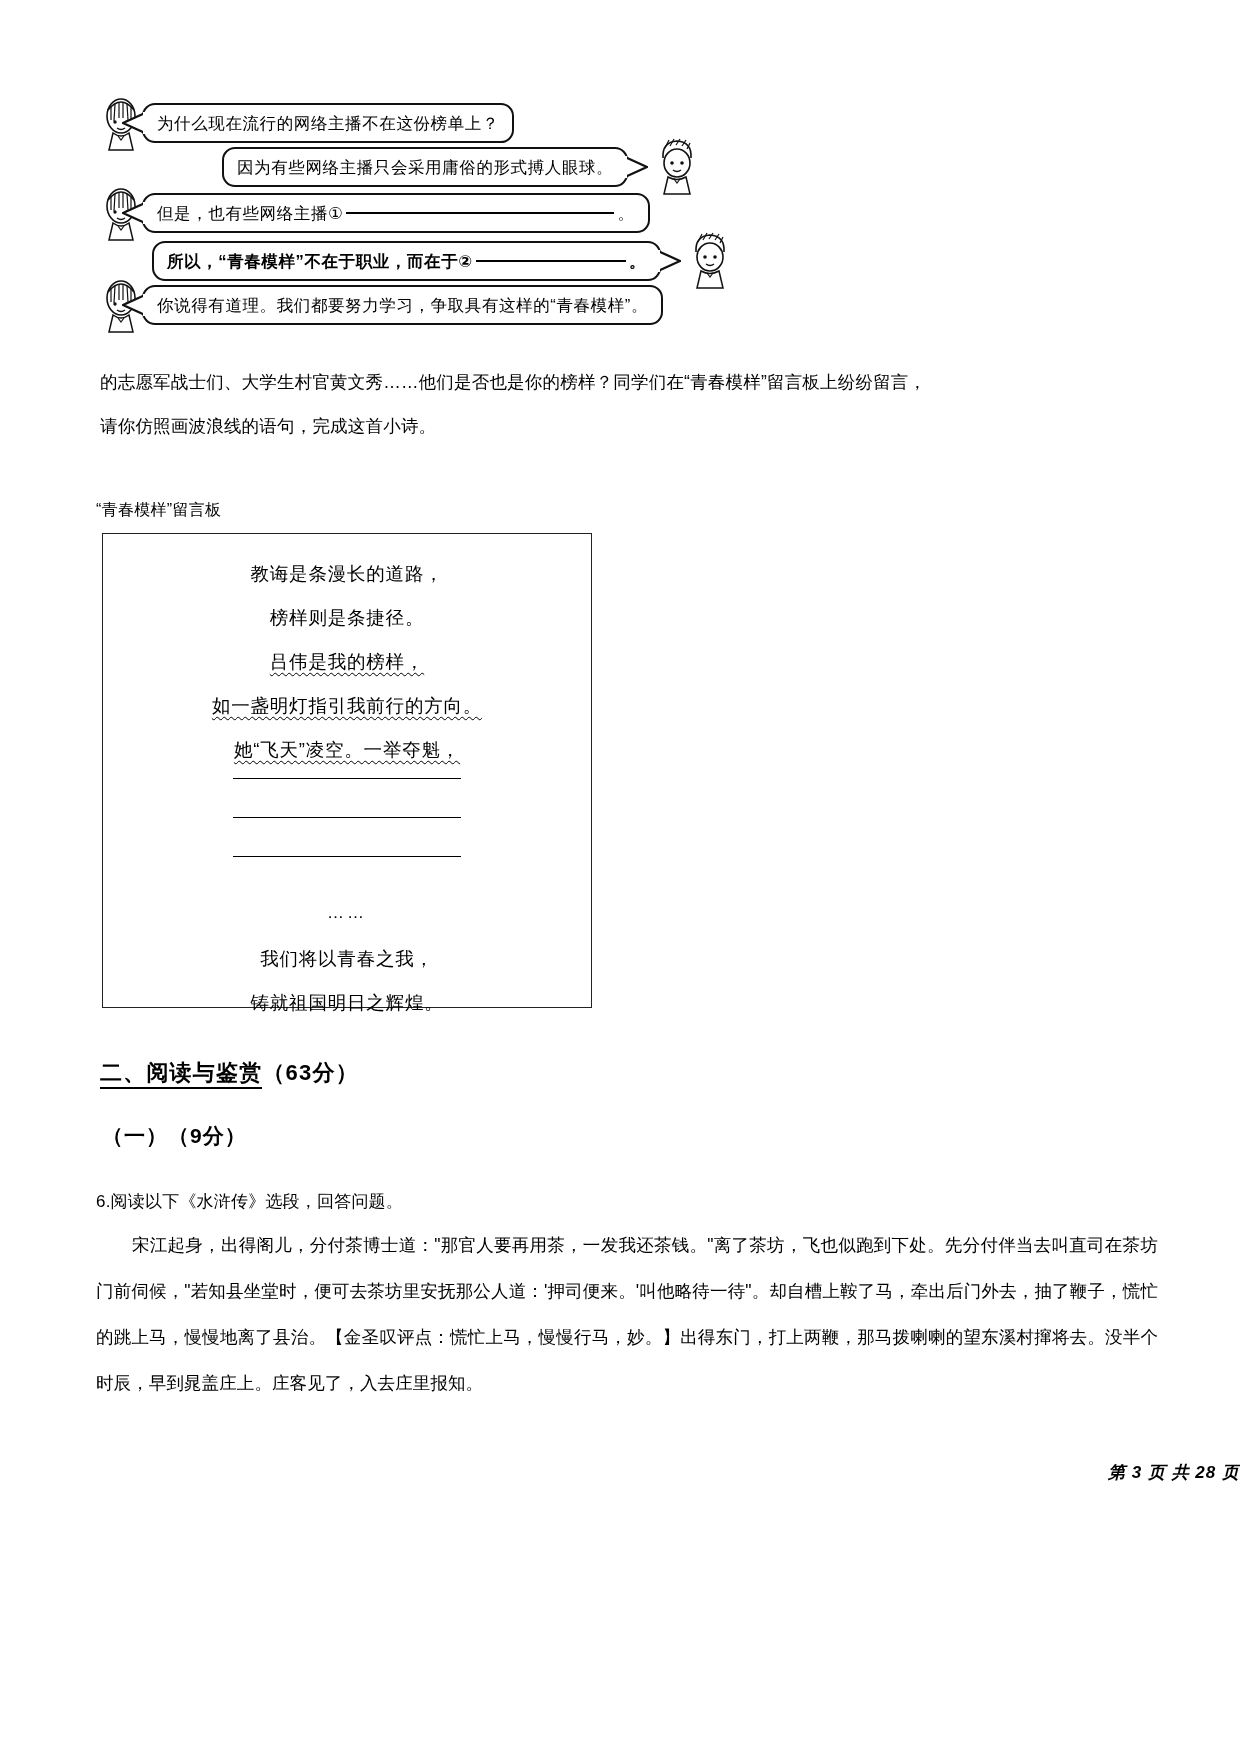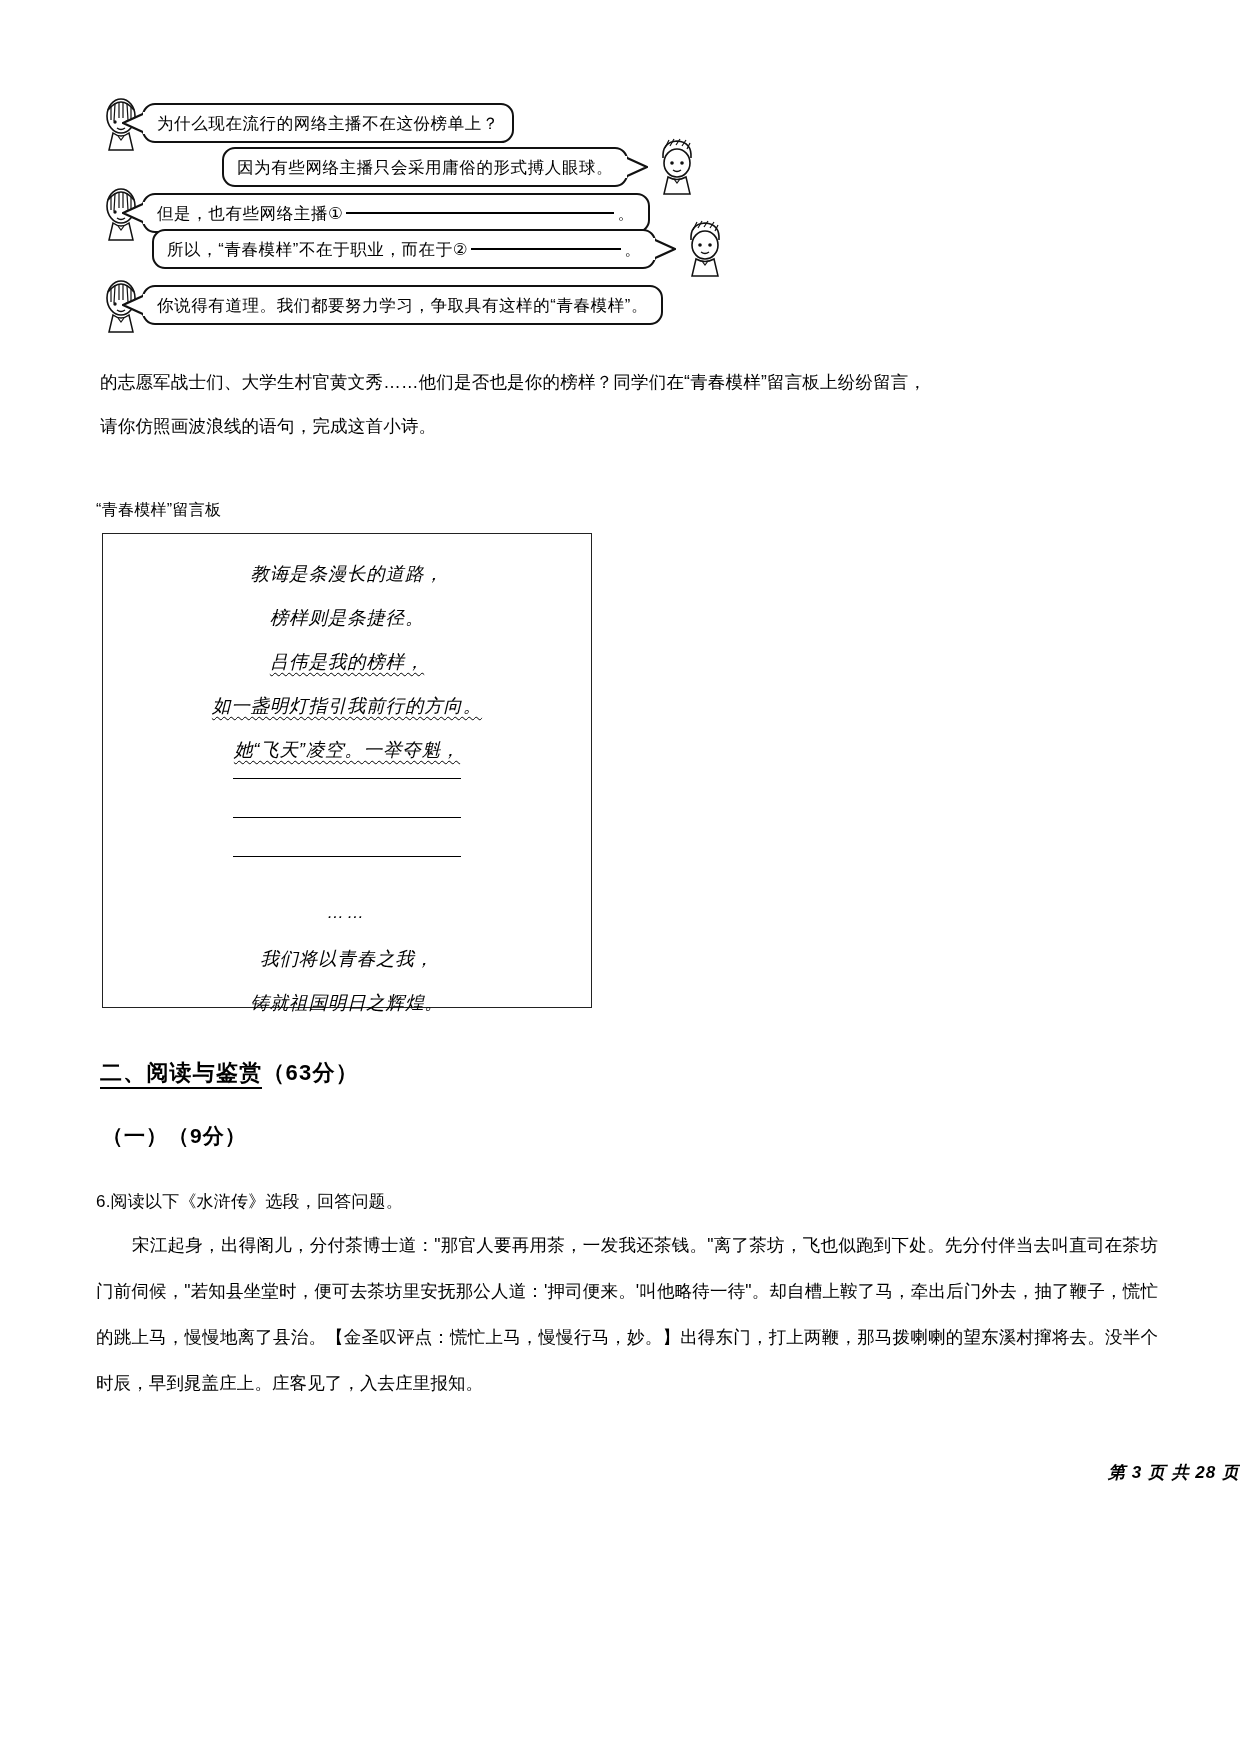--- a/index.html
+++ b/index.html
@@ -64,21 +64,21 @@
 
   
   .poem-box {
     position:absolute;
     left:102px; top:533px;
     width:490px; height:475px;
     border:1.6px solid #222;
     box-sizing:border-box;
     background:#fff;
   }
-  .poem-inner { padding-top:18px; text-align:center;font-style:italic; }
+  .poem-inner { padding-top:18px; text-align:center; }
   .poem-line {
     font-size:18.5px;
     line-height:44px;
     letter-spacing:0.8px;
     white-space:nowrap;
     display:block;
   }
   .wavy {
     display:inline-block;
     text-decoration:underline;
@@ -191,21 +191,21 @@
         <svg class="tail-l" width="24" height="26" viewBox="0 0 24 26">
           <path d="M23 3 L1 13 L23 23" fill="#fff" stroke="#111" stroke-width="2.3" stroke-linejoin="miter"></path>
           <rect x="21" y="2" width="4" height="22" fill="#fff"></rect>
         </svg>
         <span class="txt">但是，也有些网络主播①</span>
         <span class="blank-inline" style="width:268px;"></span>
         <span class="txt">。</span>
       </div>
     </div>
 
-    <div class="bubble-row" style="left:152px; top:140px;">
+    <div class="bubble-row" style="left:152px; top:152px;font-weight:bold;">
       <div class="bubble">
         <span class="txt">所以，“青春模样”不在于职业，而在于②</span>
         <span class="blank-inline" style="width:150px;"></span>
         <span class="txt">。</span>
         <svg class="tail-r" width="24" height="26" viewBox="0 0 24 26">
           <path d="M1 3 L23 13 L1 23" fill="#fff" stroke="#111" stroke-width="2.3" stroke-linejoin="miter"></path>
           <rect x="-1" y="2" width="4" height="22" fill="#fff"></rect>
         </svg>
       </div>
       <div class="avatar" style="margin-left:28px;">

